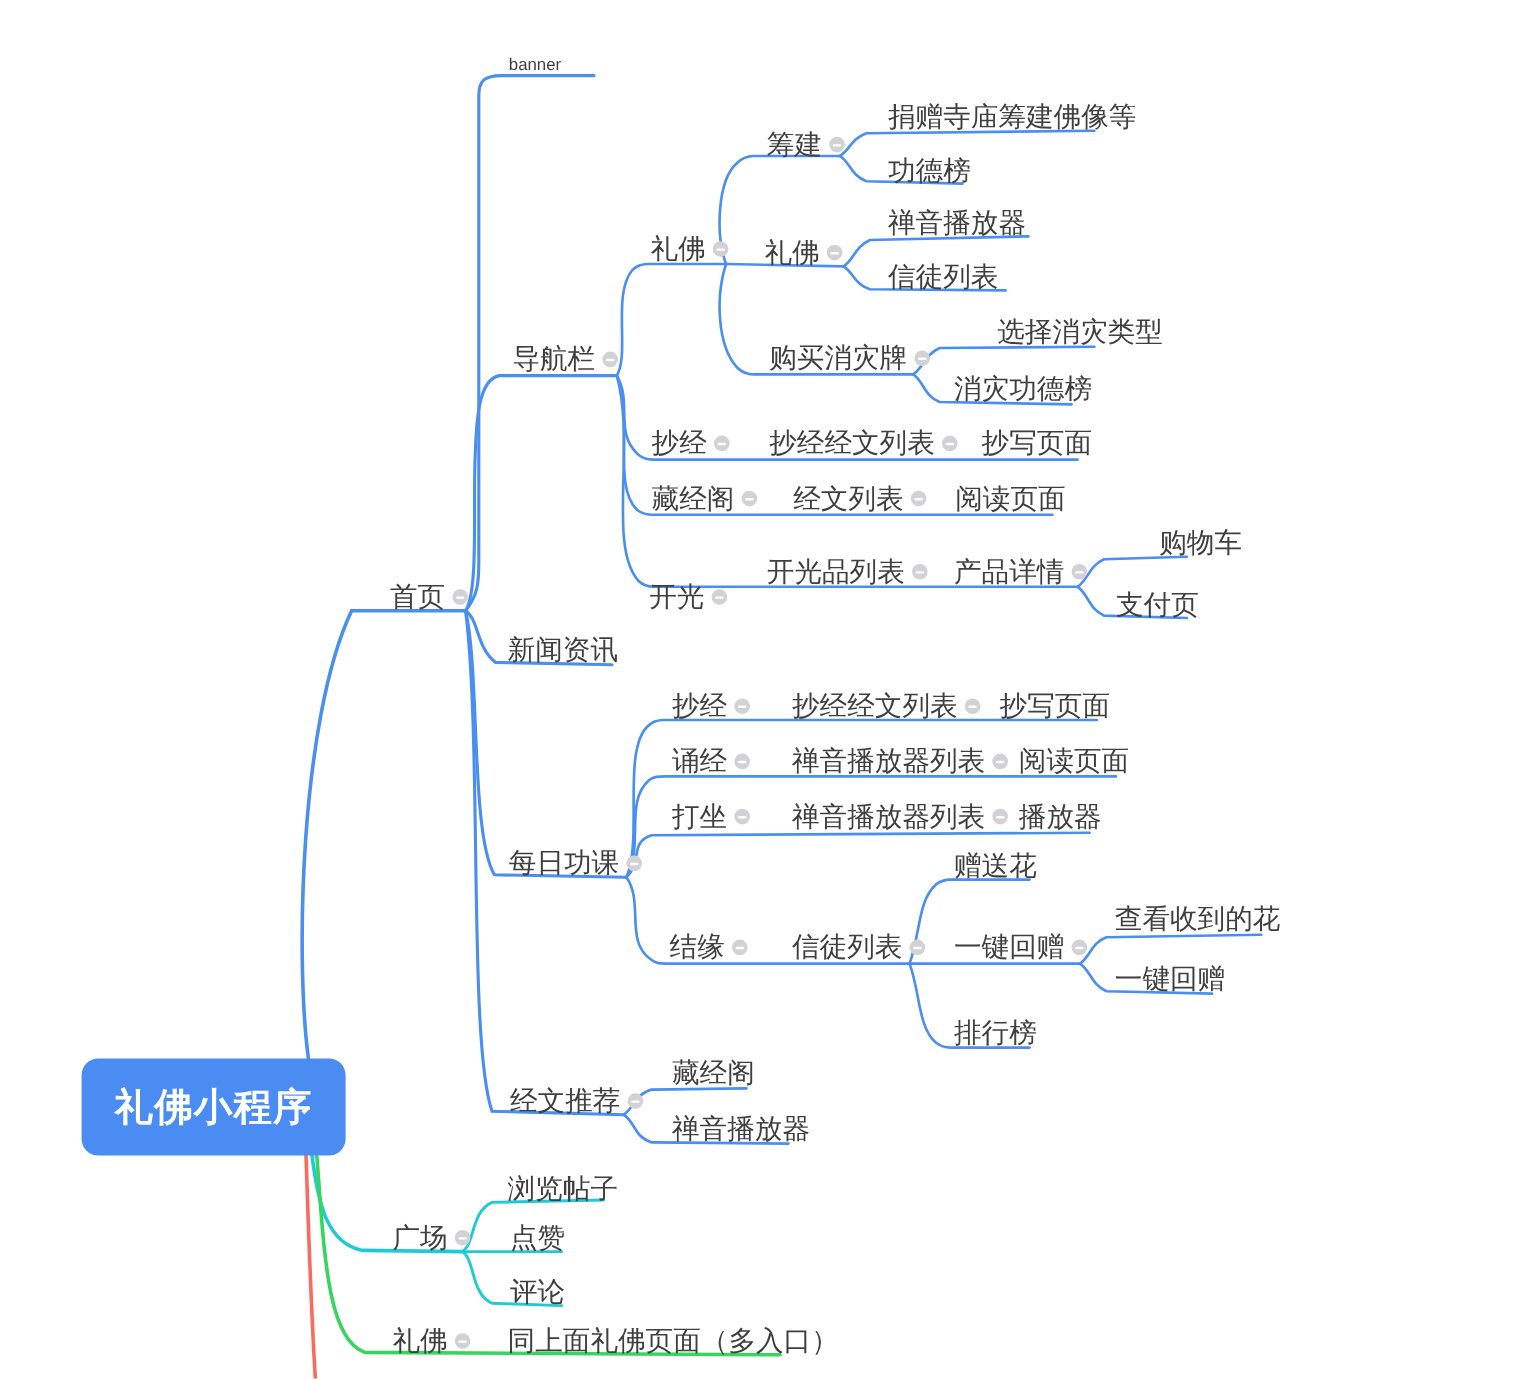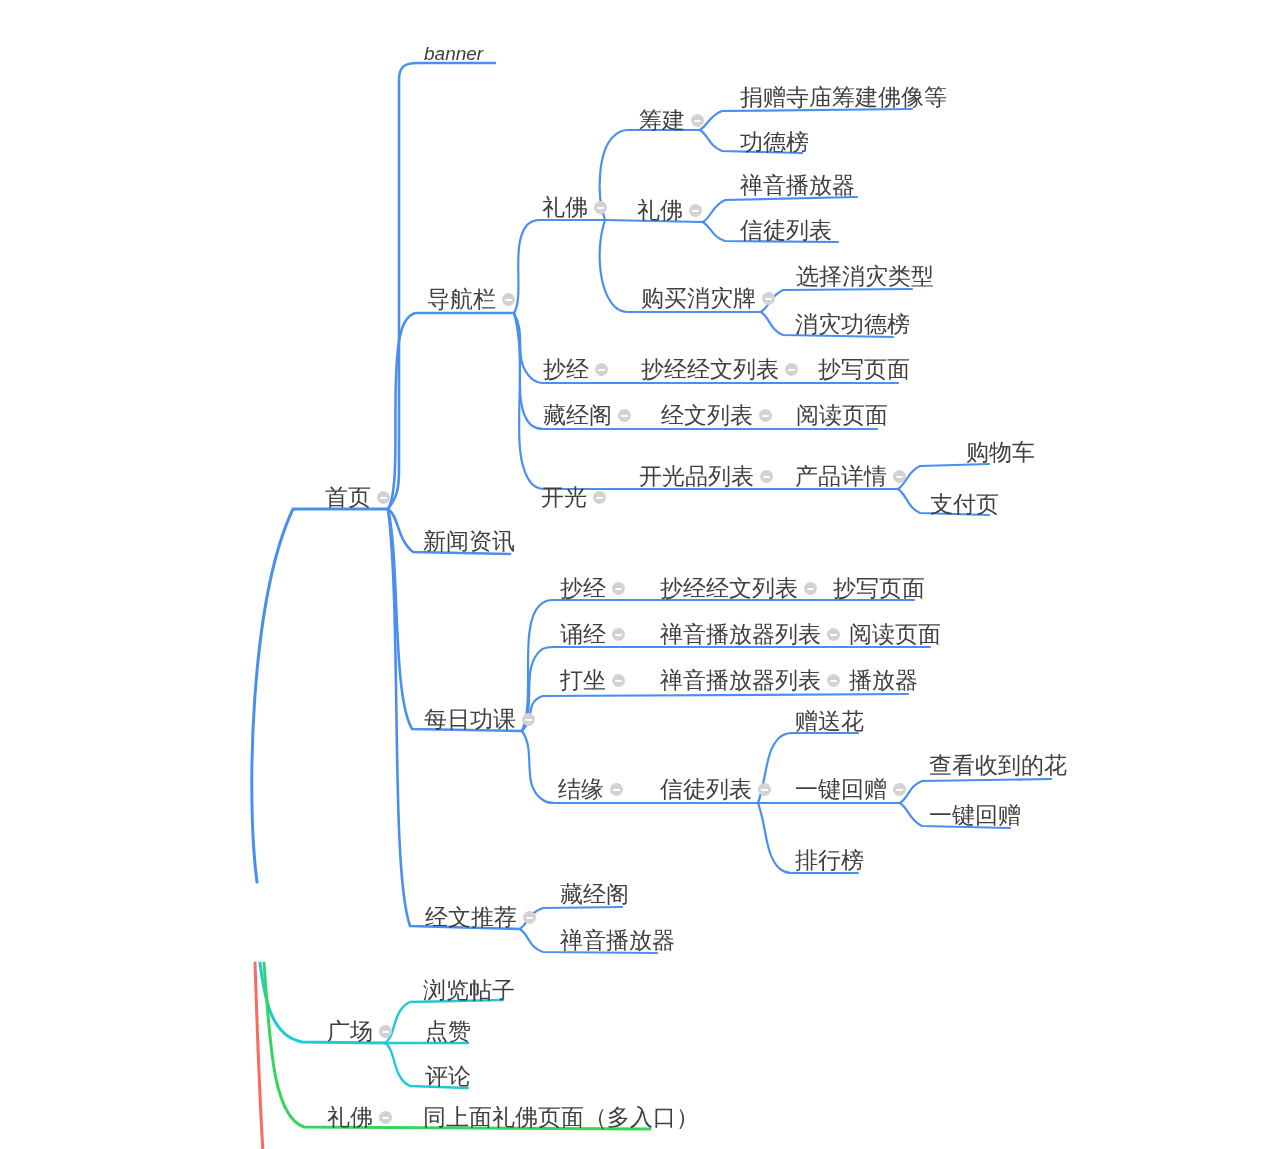--- a/index.html
+++ b/index.html
@@ -6,21 +6,21 @@
   .canvas{
     position:relative;width:1280px;height:1149px;overflow:hidden;background:#ffffff;
     font-family:"Liberation Sans","DejaVu Sans",sans-serif;color:#3f3f3f;
   }
   svg.wires{position:absolute;left:0;top:0;}
   .n{
     position:absolute;display:flex;align-items:center;gap:6px;
     font-size:23px;line-height:19px;white-space:nowrap;color:#3f3f3f;cursor:default;
   }
   .n .lbl{display:inline-block;}
-  .latin{font-size:19px;font-style:italic;}
+  .latin{font-size:14px;}
   .co{
     width:13px;height:13px;border-radius:50%;background:#d2d2d5;position:relative;flex:none;
   }
   .co::after{
     content:"";position:absolute;left:3px;top:5.5px;width:7px;height:2px;background:#fff;border-radius:1px;
   }
   .root{
     position:absolute;left:68px;top:882px;width:220px;height:81px;background:#4a8cf2;
     border-radius:14px;display:flex;align-items:center;justify-content:center;
     color:#fff;font-size:32px;font-weight:600;letter-spacing:1px;
@@ -71,20 +71,23 @@
       <path stroke-width="2.4" d="M 385 1043 C 396 1049 392 1078 410 1086 L 468 1088"></path>
     </g>
     <g fill="none" stroke="#36d65e" stroke-linecap="round">
       <path stroke-width="3" d="M 264 963 C 270 1040 272 1116 304 1127 L 650 1129"></path>
     </g>
     <g fill="none" stroke="#fb6a5f" stroke-linecap="round">
       <path stroke-width="3" d="M 255 963 C 257 1020 259 1090 263 1152"></path>
     </g>
   </svg>
 
+  <div class="root">
+    <span class="lbl">礼佛小程序</span>
+  </div>
 
   <div class="n" style="left:325px;top:488px">
     <span class="lbl">首页</span>
     <span class="co"></span>
   </div>
 
   <div class="n latin" style="left:424px;top:44px">
     <span class="lbl">banner</span>
   </div>
 
@@ -117,21 +120,21 @@
     <span class="lbl">禅音播放器</span>
   </div>
   <div class="n" style="left:740px;top:221px">
     <span class="lbl">信徒列表</span>
   </div>
 
   <div class="n" style="left:641px;top:289px">
     <span class="lbl">购买消灾牌</span>
     <span class="co"></span>
   </div>
-  <div class="n" style="left:796px;top:267px">
+  <div class="n" style="left:831px;top:267px">
     <span class="lbl">选择消灾类型</span>
   </div>
   <div class="n" style="left:795px;top:315px">
     <span class="lbl">消灾功德榜</span>
   </div>
 
   <div class="n" style="left:543px;top:360px">
     <span class="lbl">抄经</span>
     <span class="co"></span>
   </div>

